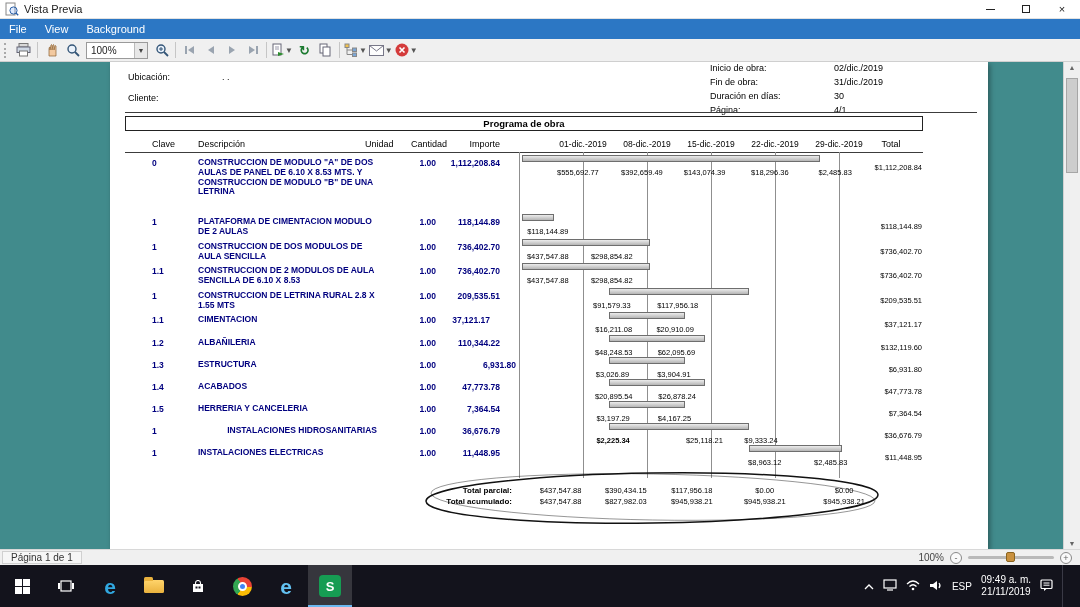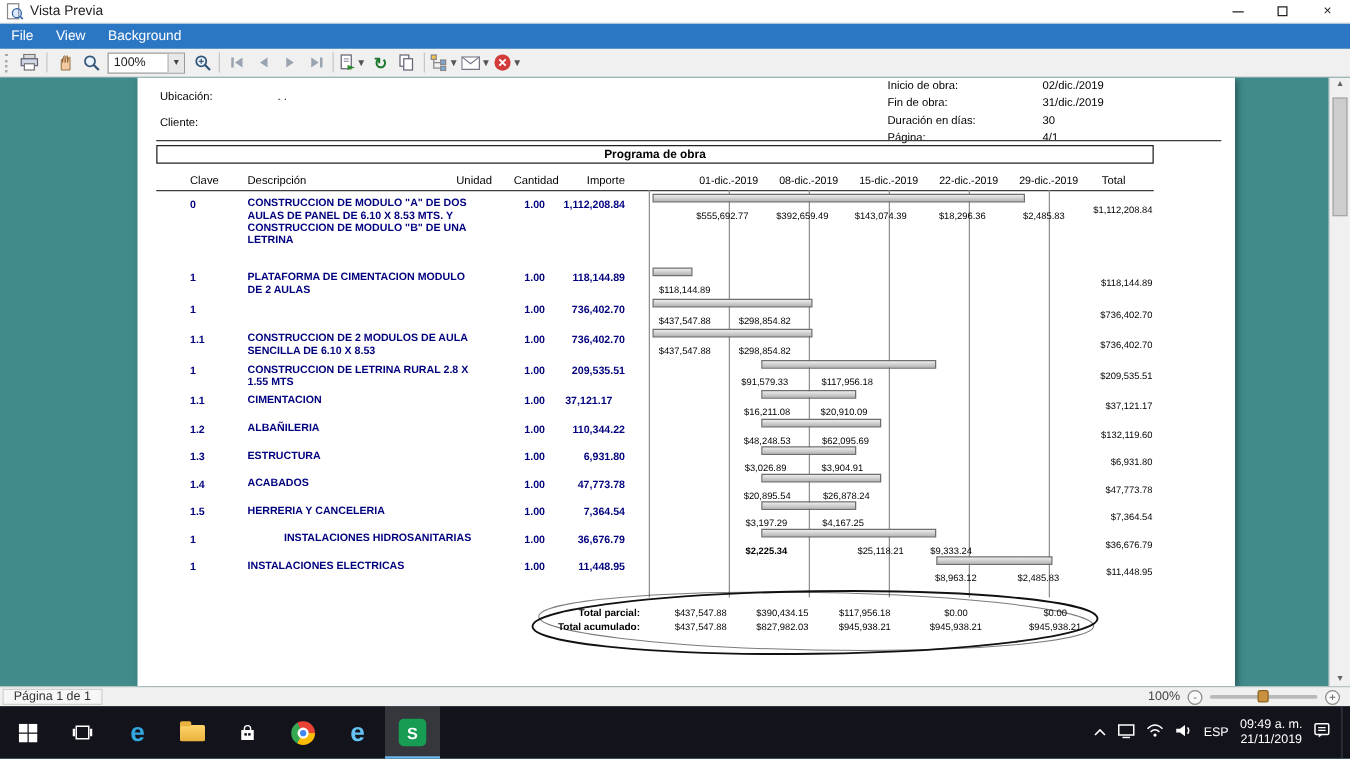--- a/index.html
+++ b/index.html
@@ -67,21 +67,21 @@
   .tb-left { display:flex; }
   .tb-btn { width:44px; display:flex; align-items:center; justify-content:center; }
   .tb-btn.active { background:rgba(255,255,255,.15); box-shadow:inset 0 -2px 0 #6cb8f0; }
   .edge-e { font-size:21px; font-weight:bold; color:#31a8e0; line-height:21px; }
   .ie-e { font-size:21px; font-weight:bold; color:#63c2f2; line-height:21px; }
   .folder { width:20px; height:13px; background:linear-gradient(#ffd46b,#eab23e); border-radius:1.5px; position:relative; }
   .folder::before { content:""; position:absolute; top:-3px; left:0; width:9px; height:4px; background:#eab23e; border-radius:1.5px 1.5px 0 0; }
   .chrome { width:19px; height:19px; border-radius:50%; background:conic-gradient(from -30deg,#ea4335 0 120deg,#fbbc05 120deg 240deg,#34a853 240deg 360deg); position:relative; }
   .chrome::after { content:""; position:absolute; inset:5px; background:#4285f4; border:2px solid #fff; border-radius:50%; }
   .sapp { width:22px; height:22px; background:#169c53; border-radius:4px; color:#fff; font-weight:bold; font-size:13px; display:flex; align-items:center; justify-content:center; }
-  .tb-right { display:flex; align-items:center; gap:9px; padding-right:2px; }
+  .tb-right { display:flex; align-items:center; gap:9px; padding-right:13px; }
   .tb-lang { color:#fff; font-size:10px; }
   .tb-clock { color:#fff; font-size:10px; line-height:12px; text-align:center; }
   .show-desktop { width:5px; height:42px; border-left:1px solid #3a3a46; }
 </style>
 </head>
 <body>
 
 <div class="titlebar">
   <svg class="app-ico" viewBox="0 0 14 14" style="position:static">
     <rect x="1" y="1" width="9" height="12" fill="#fff" stroke="#888"></rect>
@@ -263,20 +263,21 @@
       <div class="cval" style="left: 725.16px; top: 106px;">$2,485.83</div>
       <div class="rtotal" style="left: 727px; top: 101px;">$1,112,208.84</div>
       <div class="clave" style="left: 42px; top: 155px;">1</div>
       <div class="desc" style="left: 88px; top: 155px;">PLATAFORMA DE CIMENTACION MODULO DE 2 AULAS</div>
       <div class="num" style="left: 250px; top: 155px;">1.00</div>
       <div class="num" style="left: 314px; top: 155px;">118,144.89</div>
       <div class="gbar" style="left: 412.2px; top: 152px; width: 32px;"></div>
       <div class="cval" style="left: 437.8px; top: 165px;">$118,144.89</div>
       <div class="rtotal" style="left: 727px; top: 160px;">$118,144.89</div>
       <div class="clave" style="left: 42px; top: 180px;">1</div>
+      <div class="desc" style="left: 88px; top: 180px;">CONSTRUCCION DE DOS MODULOS DE AULA SENCILLA</div>
       <div class="num" style="left: 250px; top: 180px;">1.00</div>
       <div class="num" style="left: 314px; top: 180px;">736,402.70</div>
       <div class="gbar" style="left: 412.2px; top: 177px; width: 128px;"></div>
       <div class="cval" style="left: 437.8px; top: 190px;">$437,547.88</div>
       <div class="cval" style="left: 501.8px; top: 190px;">$298,854.82</div>
       <div class="rtotal" style="left: 727px; top: 185px;">$736,402.70</div>
       <div class="clave" style="left: 42px; top: 204px;">1.1</div>
       <div class="desc" style="left: 88px; top: 204px;">CONSTRUCCION DE 2 MODULOS DE AULA SENCILLA DE 6.10 X 8.53</div>
       <div class="num" style="left: 250px; top: 204px;">1.00</div>
       <div class="num" style="left: 314px; top: 204px;">736,402.70</div>
@@ -304,21 +305,21 @@
       <div class="desc" style="left: 88px; top: 276px;">ALBAÑILERIA</div>
       <div class="num" style="left: 250px; top: 276px;">1.00</div>
       <div class="num" style="left: 314px; top: 276px;">110,344.22</div>
       <div class="gbar" style="left: 498.6px; top: 273px; width: 96px;"></div>
       <div class="cval" style="left: 503.72px; top: 286px;">$48,248.53</div>
       <div class="cval" style="left: 566.44px; top: 286px;">$62,095.69</div>
       <div class="rtotal" style="left: 727px; top: 281px;">$132,119.60</div>
       <div class="clave" style="left: 42px; top: 298px;">1.3</div>
       <div class="desc" style="left: 88px; top: 298px;">ESTRUCTURA</div>
       <div class="num" style="left: 250px; top: 298px;">1.00</div>
-      <div class="num" style="left: 314px; top: 298px; padding-left: 37px;">6,931.80</div>
+      <div class="num" style="left: 330px; top: 298px; padding-left: 37px;">6,931.80</div>
       <div class="gbar" style="left: 498.6px; top: 295px; width: 76.8px;"></div>
       <div class="cval" style="left: 502.44px; top: 308px;">$3,026.89</div>
       <div class="cval" style="left: 563.88px; top: 308px;">$3,904.91</div>
       <div class="rtotal" style="left: 727px; top: 303px;">$6,931.80</div>
       <div class="clave" style="left: 42px; top: 320px;">1.4</div>
       <div class="desc" style="left: 88px; top: 320px;">ACABADOS</div>
       <div class="num" style="left: 250px; top: 320px;">1.00</div>
       <div class="num" style="left: 314px; top: 320px;">47,773.78</div>
       <div class="gbar" style="left: 498.6px; top: 317px; width: 96px;"></div>
       <div class="cval" style="left: 503.72px; top: 330px;">$20,895.54</div>

